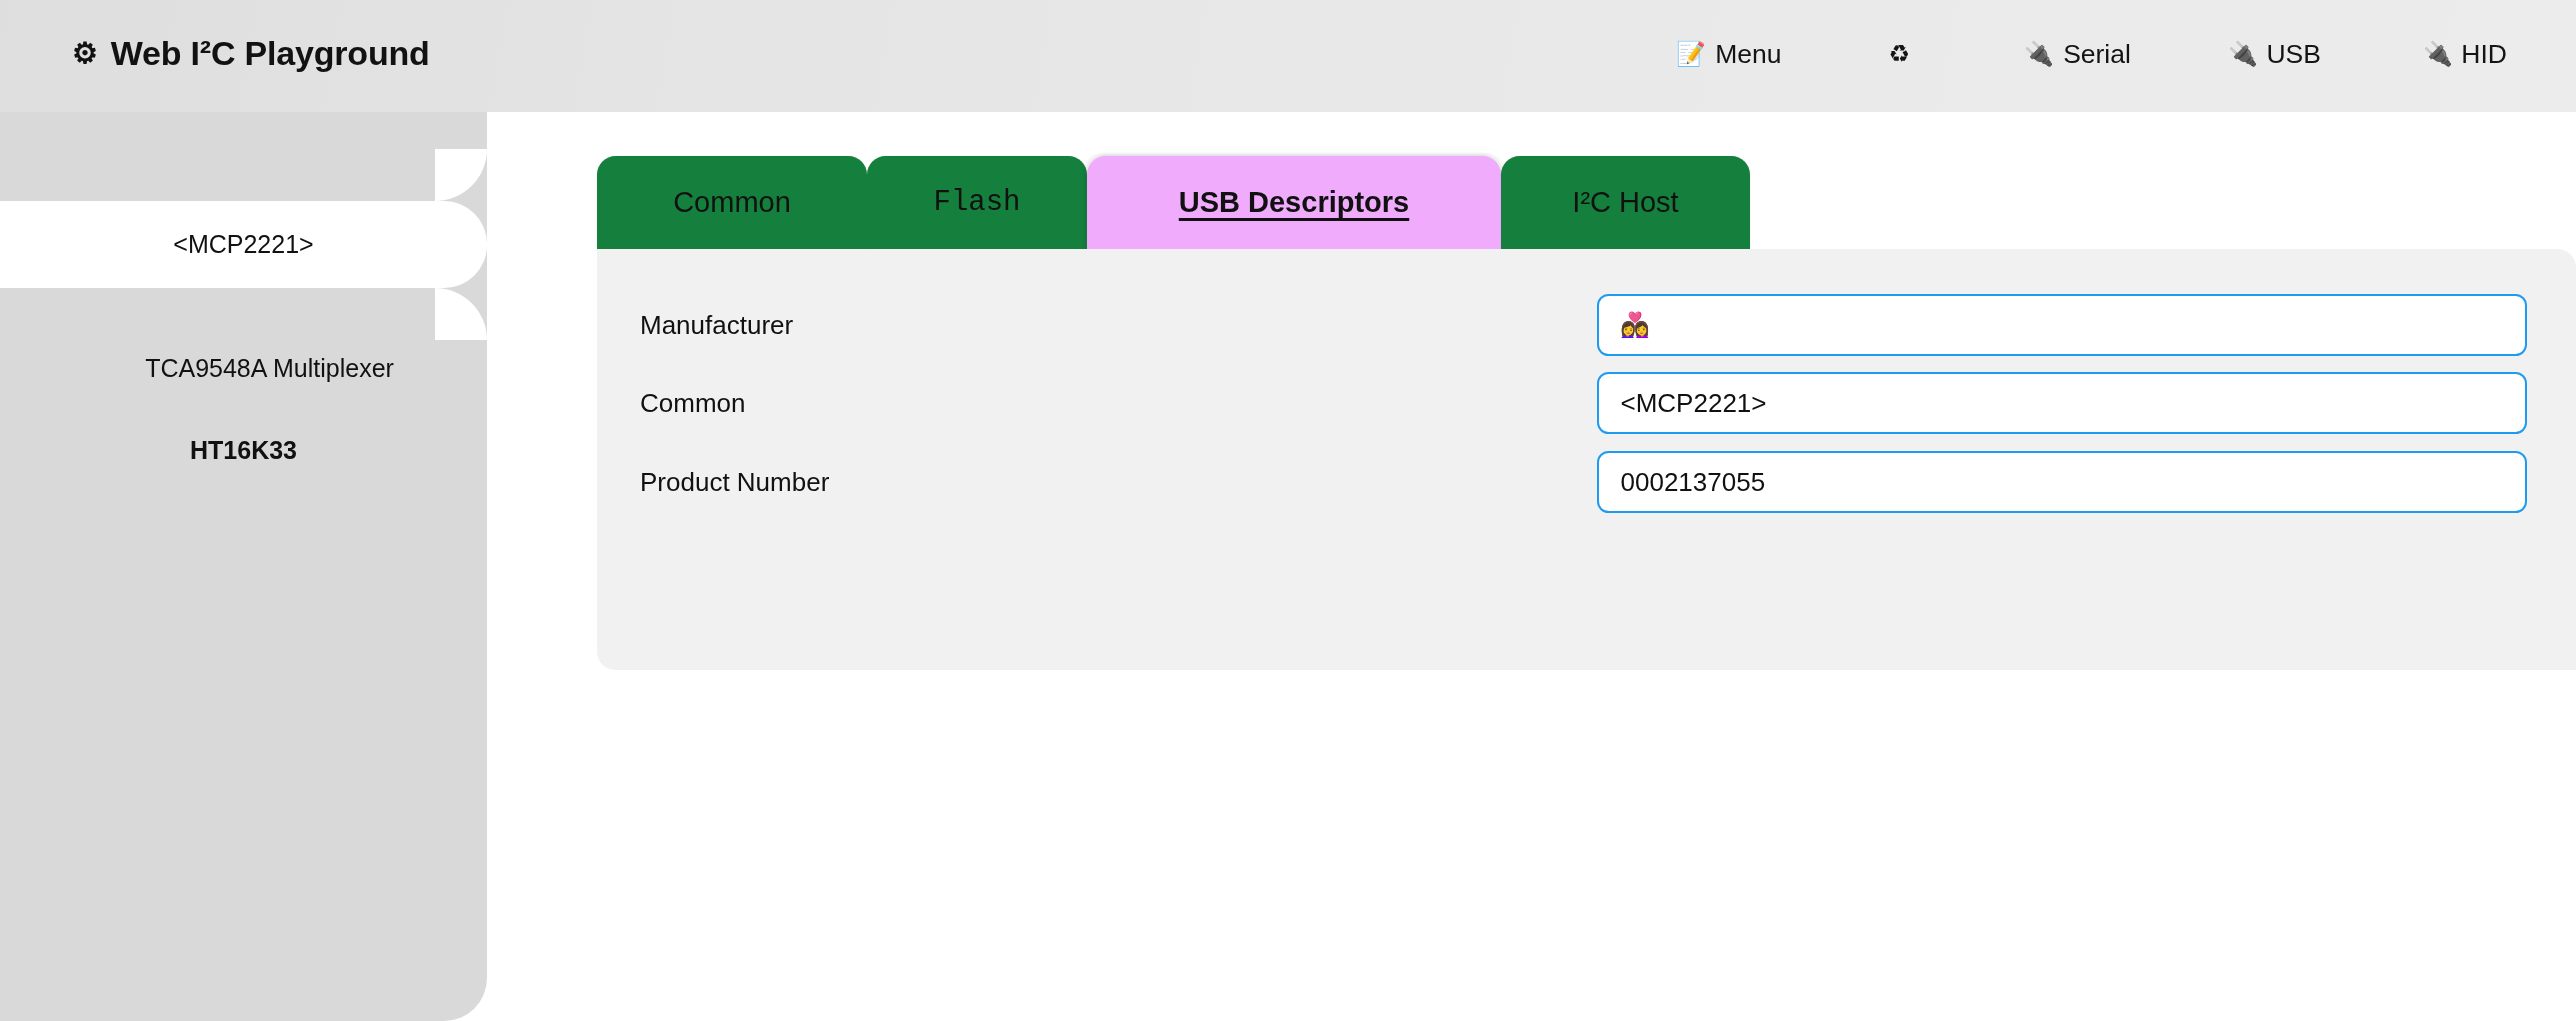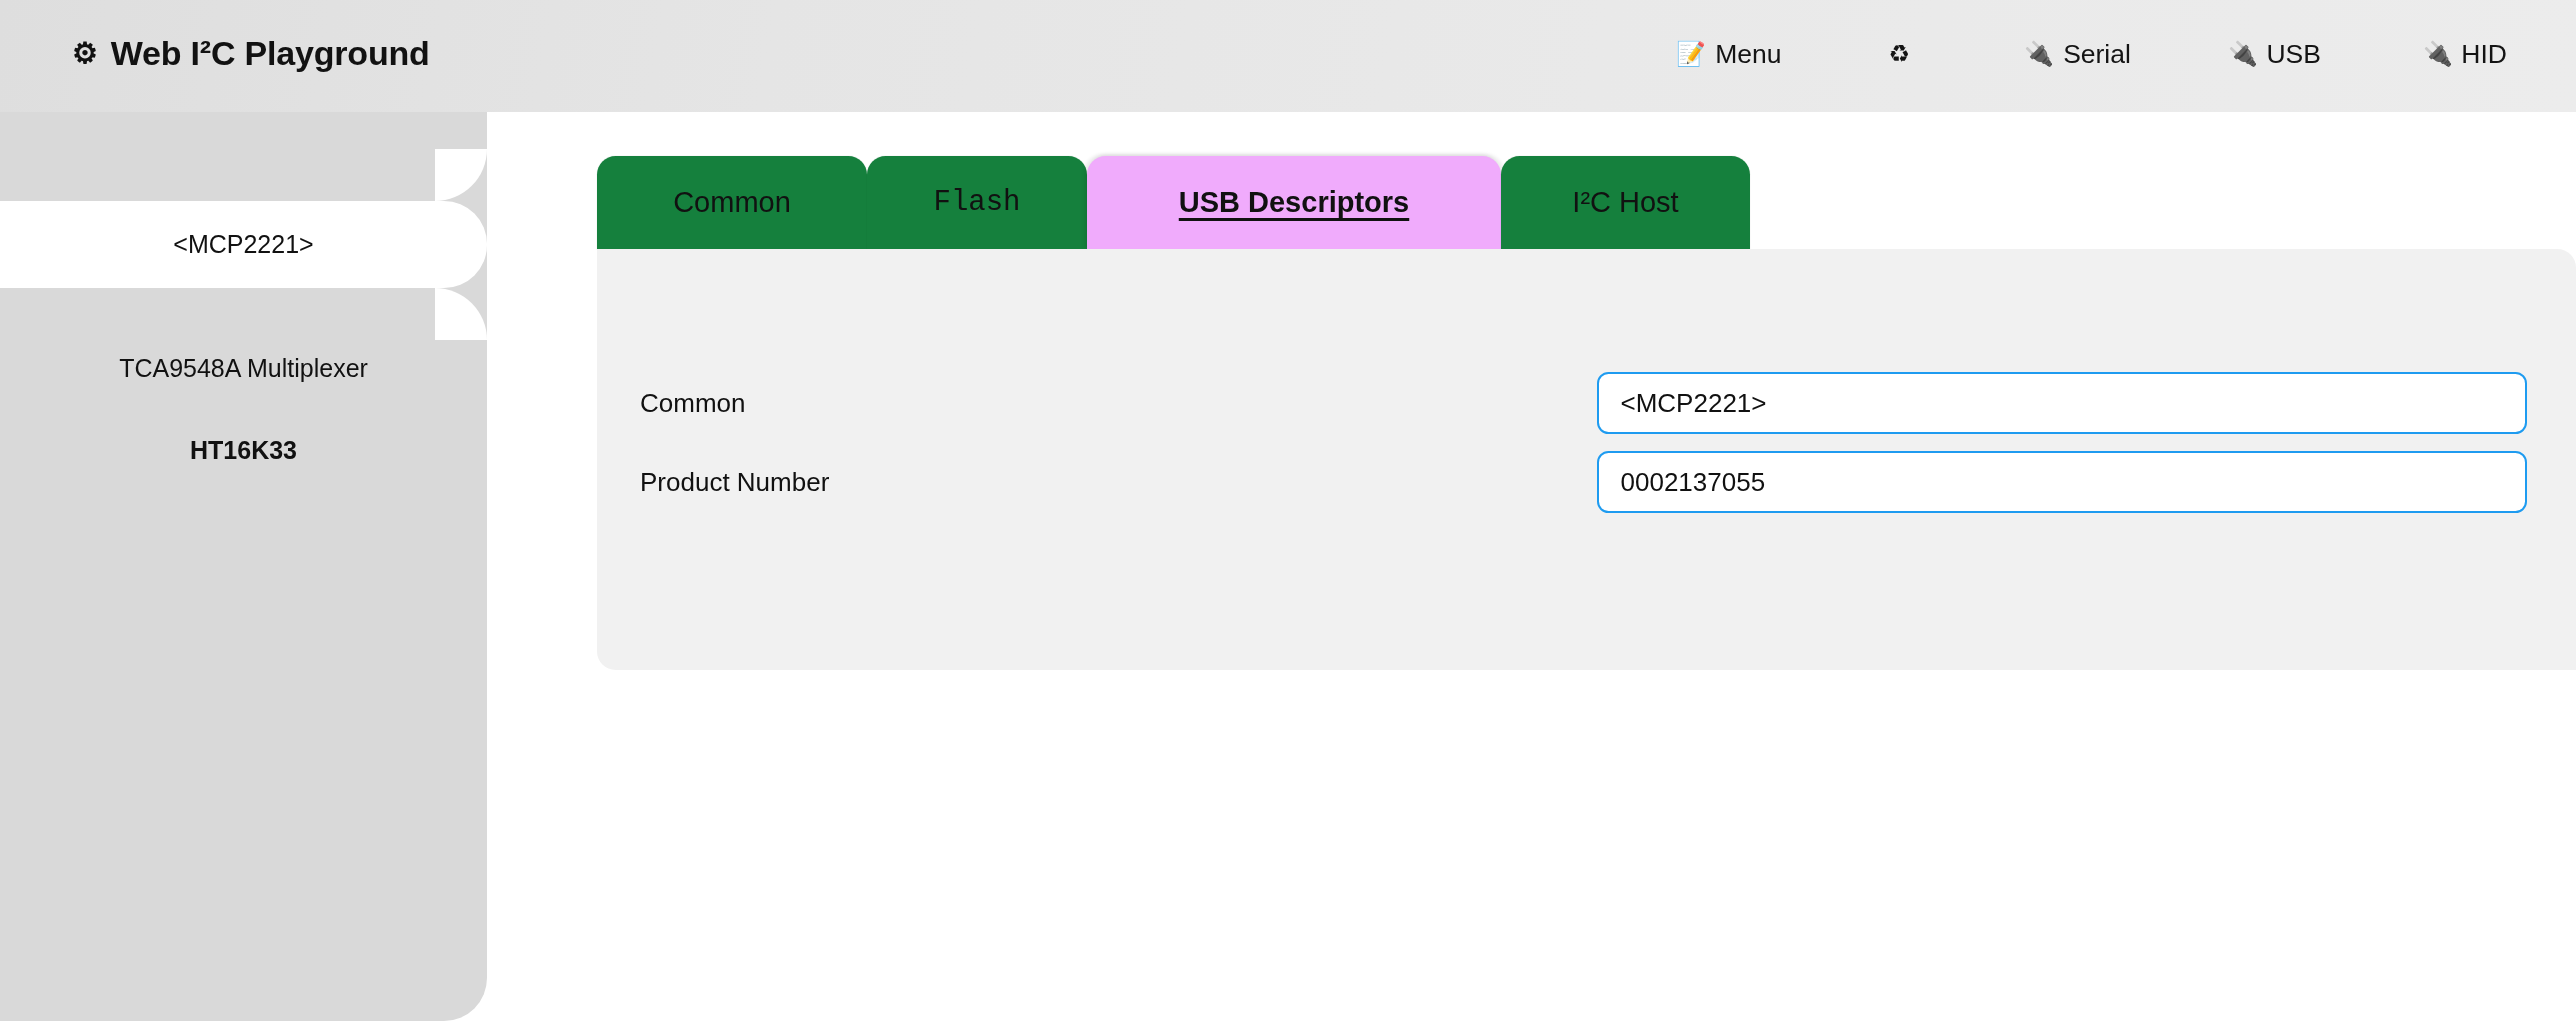--- a/index.html
+++ b/index.html
@@ -270,21 +270,21 @@
 <div id="sidebar">
 
   <div class="notch top" style="top: 37px;"></div>
 
   <div class="side-item selected" style="top: 89px;">
     <span>&lt;MCP2221&gt;</span>
   </div>
 
   <div class="notch bottom" style="top: 176px;"></div>
 
-  <div class="side-item" style="top: 213px;">
+  <div class="side-item" style="top: 213px; margin-left: 26px;">
     <span>TCA9548A Multiplexer</span>
   </div>
 
   <div class="side-item" style="top: 295px; font-weight: bold;">
     <span>HT16K33</span>
   </div>
 
 </div>
 
 <div id="tab-strip">
@@ -303,20 +303,26 @@
 
 
   <div class="tab tab-w-i2c">
     <span>I²C Host</span>
   </div>
 
 </div>
 
 <div id="content-panel">
 
+  <div class="form-row row-1">
+    <span class="form-label">Manufacturer</span>
+    <div class="form-input">
+      <span class="emoji-val">👩‍❤️‍👩</span>
+    </div>
+  </div>
 
   <div class="form-row row-2">
     <span class="form-label">Common</span>
     <div class="form-input">
       <span>&lt;MCP2221&gt;</span>
     </div>
   </div>
 
   <div class="form-row row-3">
     <span class="form-label">Product Number</span>

